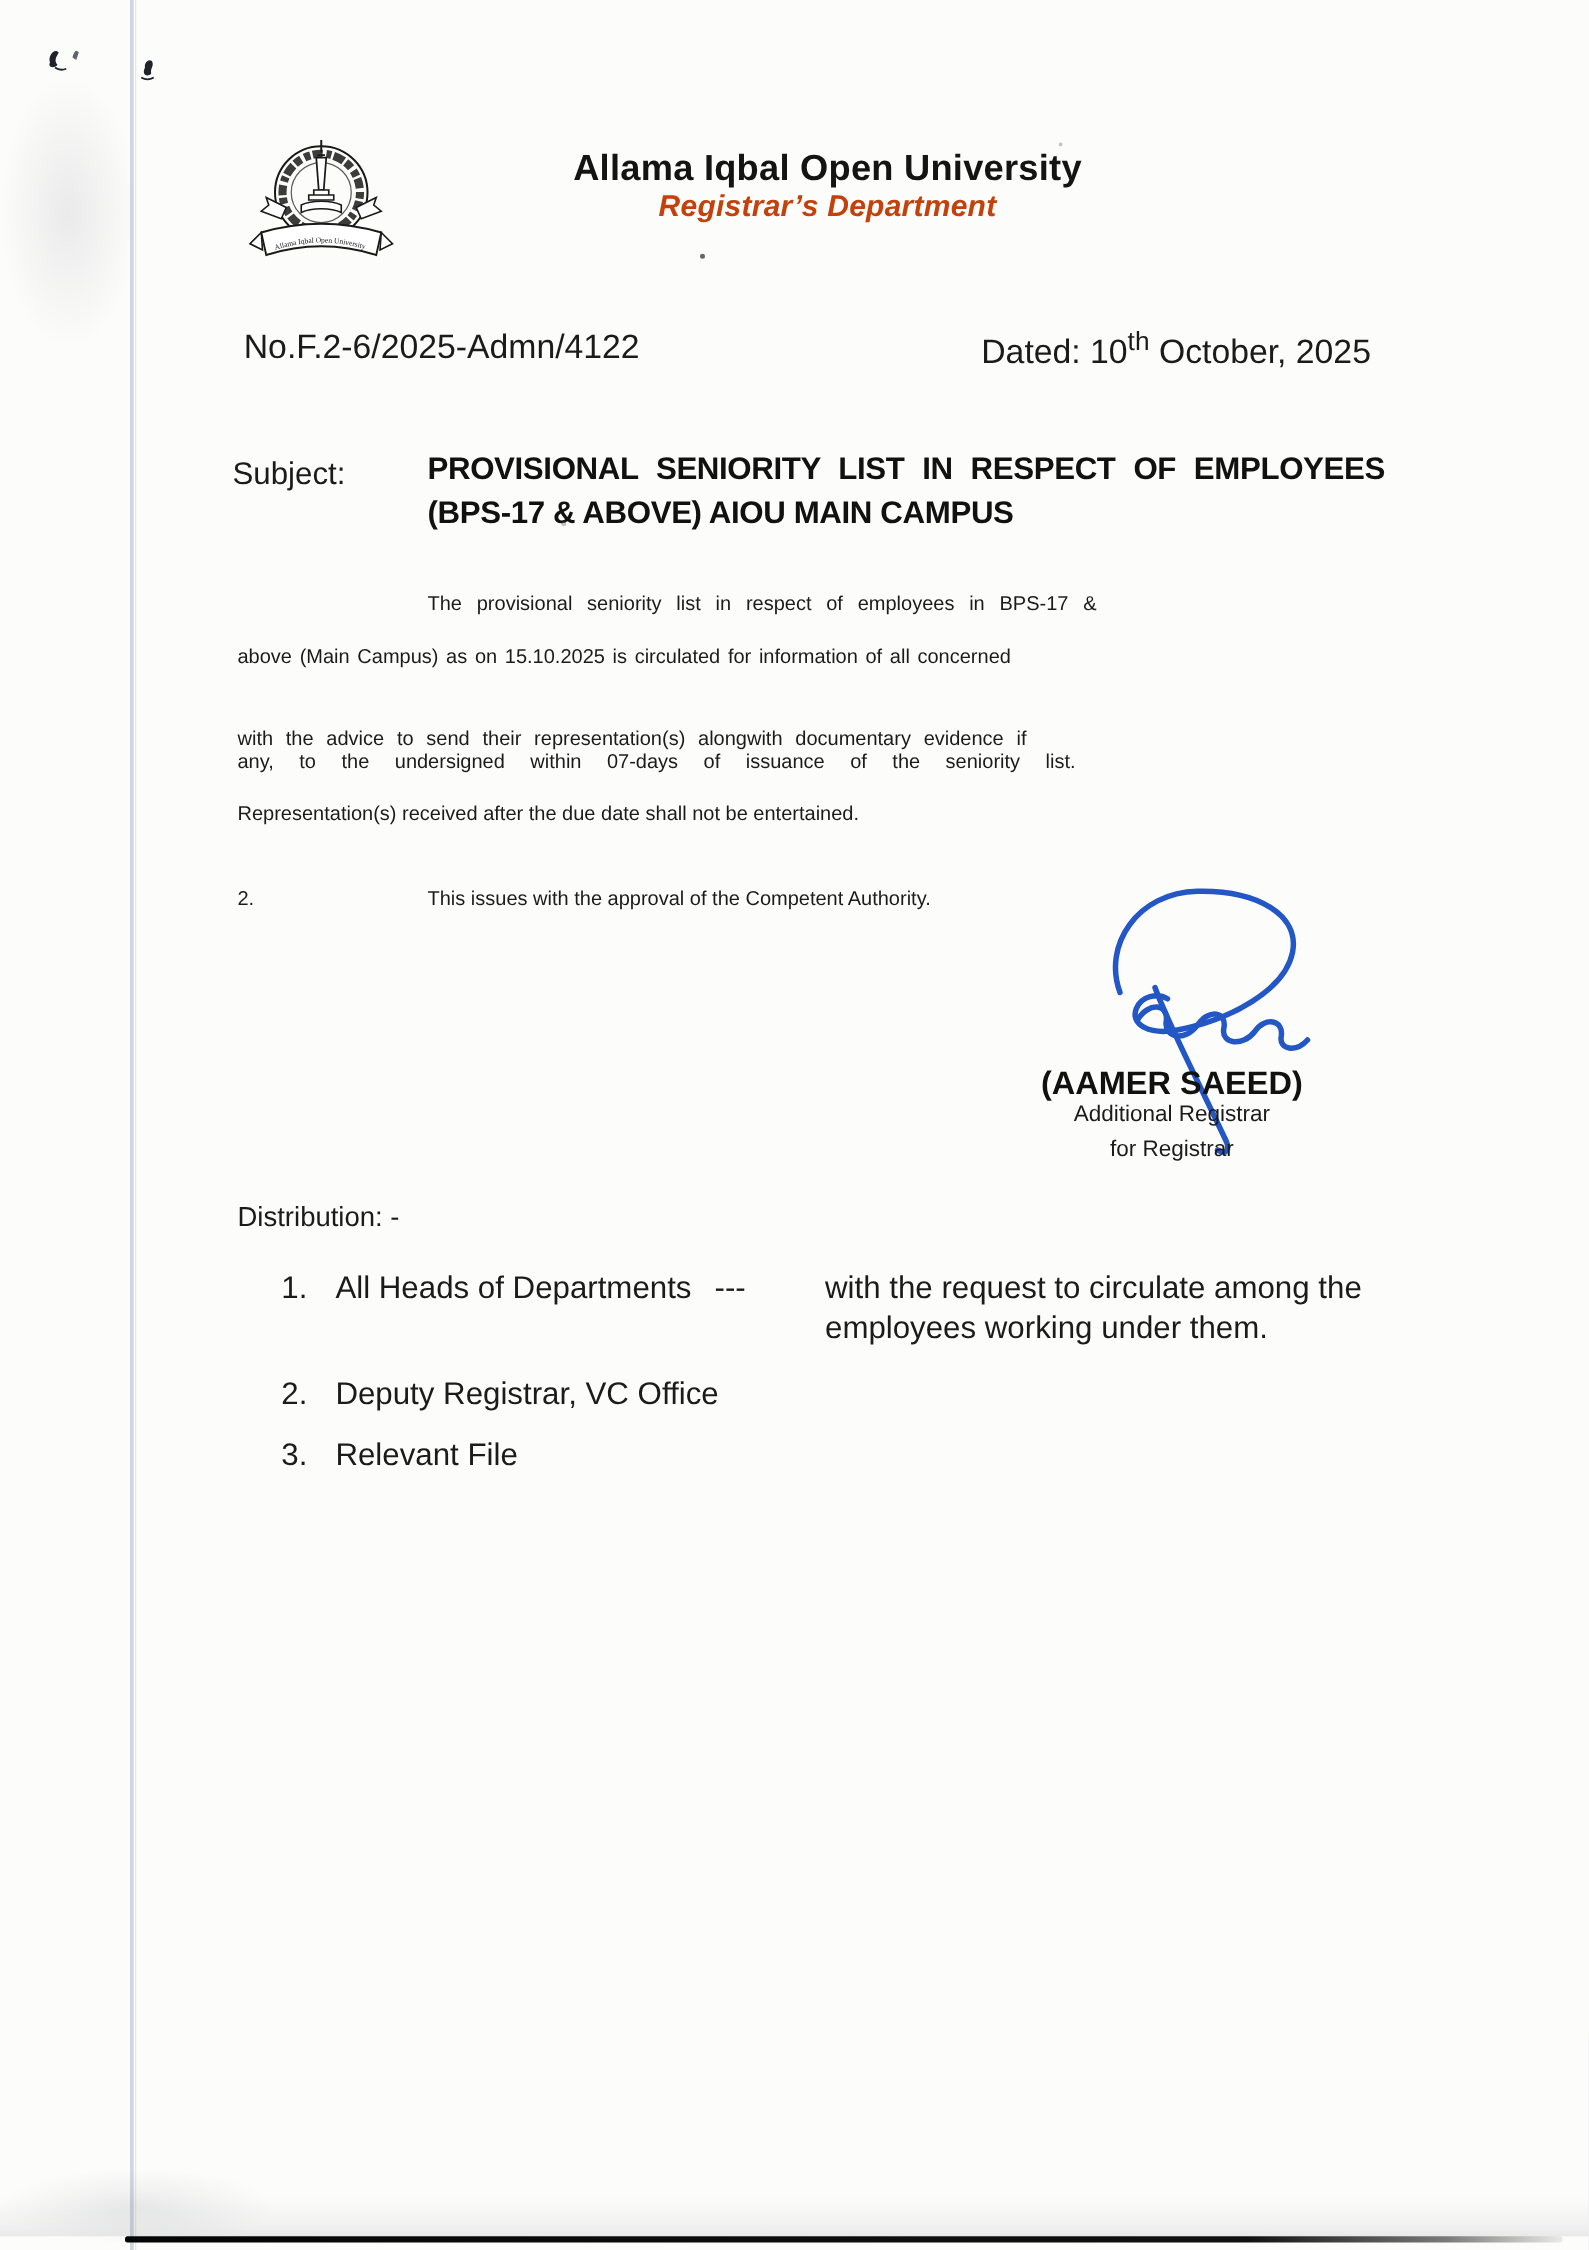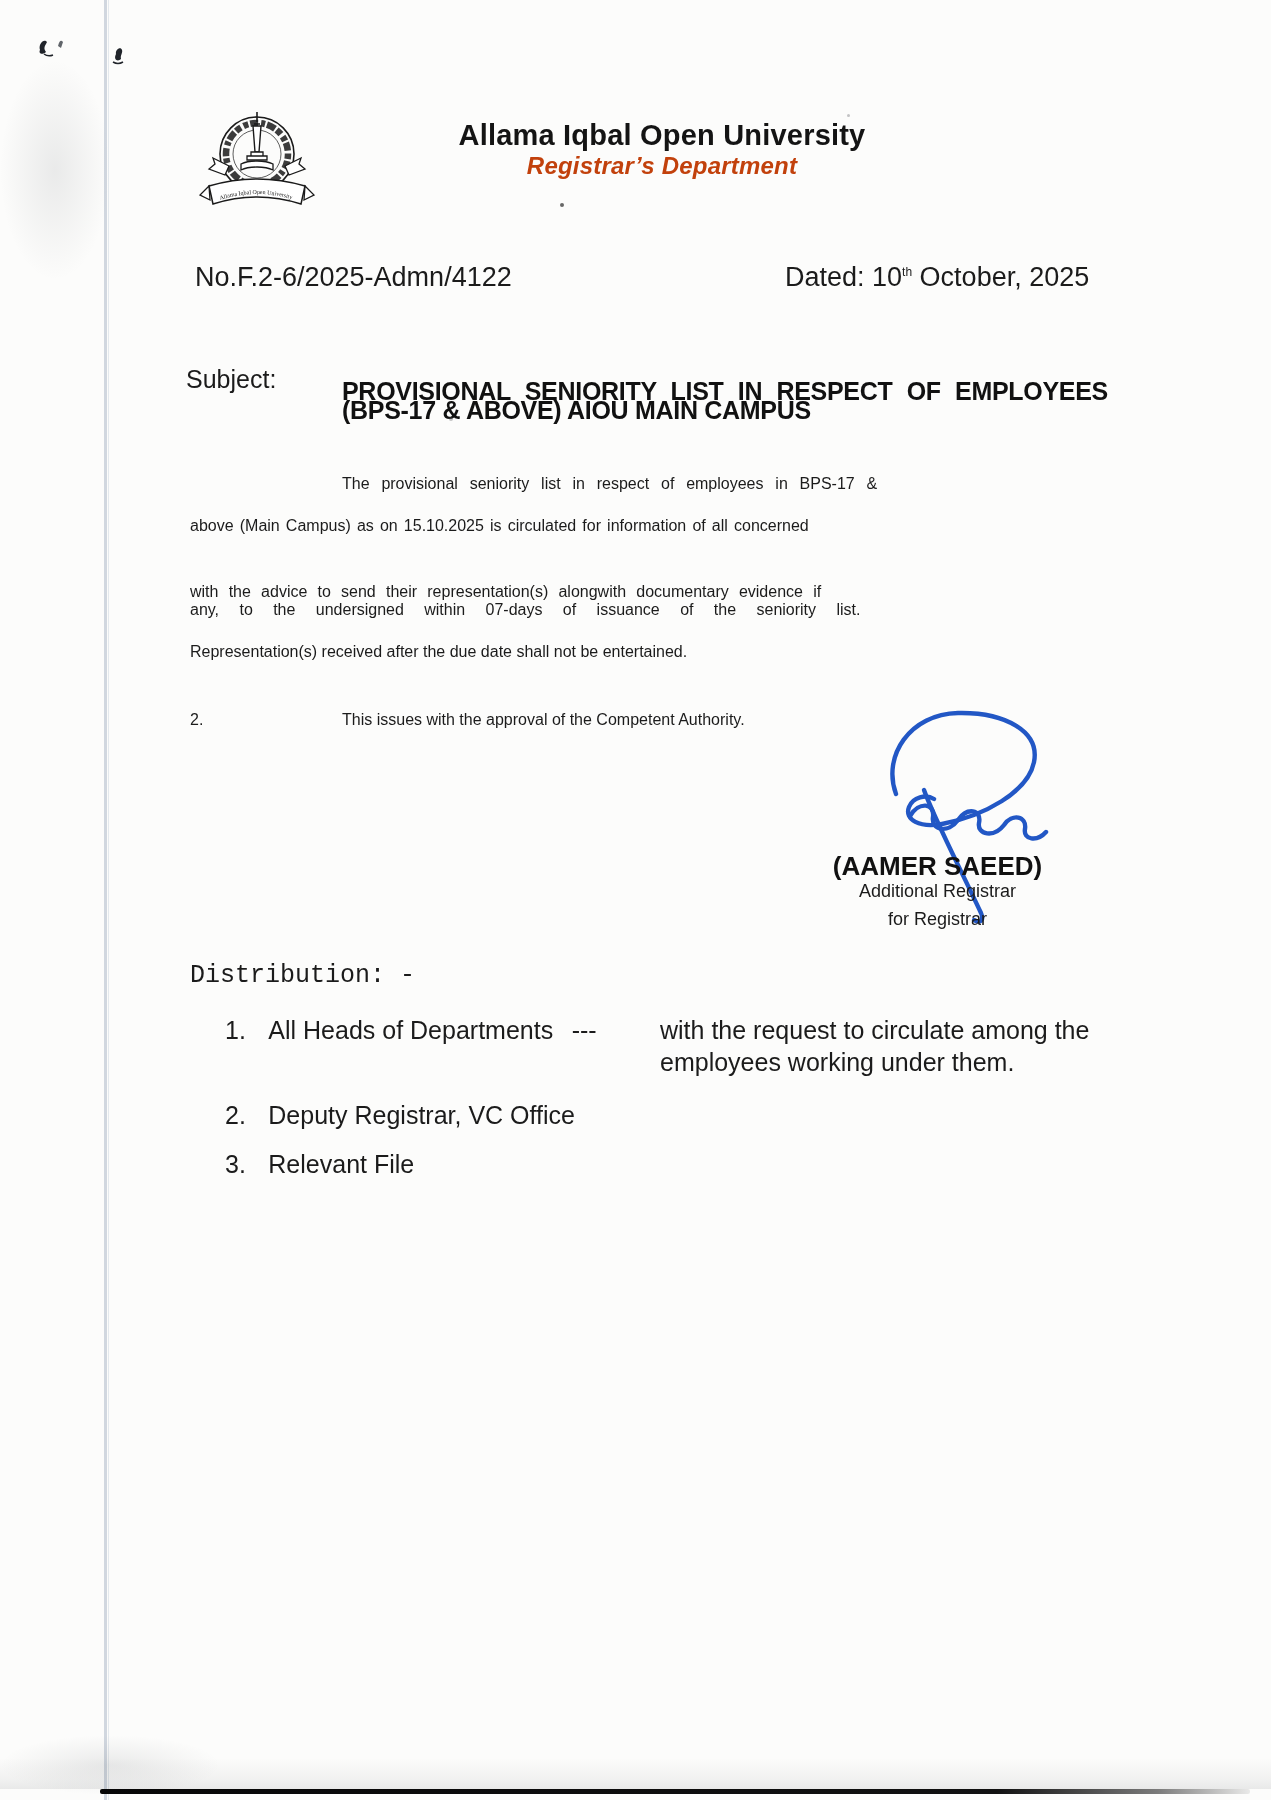--- a/index.html
+++ b/index.html
@@ -7,32 +7,32 @@
     position:relative;width:1271px;height:1800px;margin:0 auto;
     background:#fcfcfb;color:#1b1b1b;
     font-family:"Liberation Sans",sans-serif;overflow:hidden;
   }
   .abs{position:absolute;}
   
   .org-title{font-size:29px;font-weight:bold;letter-spacing:.2px;color:#141414;}
   .dept-title{font-size:24px;font-weight:bold;letter-spacing:.2px;color:#c2410c;font-style:italic;}
   
   .ref-text{font-size:27px;}
-  .ref-text sup{font-size:12px;}
+  .ref-text sup{font-size:21px;}
   
   .subj-label{font-size:25px;}
   .subj-line{font-size:25px;font-weight:bold;letter-spacing:-.3px;color:#111;}
   
   .body-line{font-size:16px;}
   .just{white-space:nowrap;}
   
   .sig-name{font-size:26px;font-weight:bold;text-align:center;color:#111;}
   .sig-role{font-size:18px;text-align:center;}
   
-  .dist-heading{font-size:25px;font-family:Liberation Mono, monospace;}
+  .dist-heading{font-size:22px;}
   .dist-num{font-size:25px;}
   .dist-text{font-size:25px;}
   
   .scan-vline{width:3px;background:#c3cbd6;opacity:.75;}
   .scan-vline2{width:1px;background:#dde3ea;opacity:.8;}
   .bottom-rule{height:5px;background:linear-gradient(to right,#050505 0%,#101010 78%,rgba(16,16,16,.55) 92%,rgba(16,16,16,.08) 100%);border-radius:2px;}
   .noise-band{background:linear-gradient(to bottom,rgba(90,95,100,0) 0%,rgba(90,95,100,.07) 70%,rgba(90,95,100,.12) 100%);}
   .smudge{border-radius:50%;background:radial-gradient(closest-side,rgba(70,75,82,.10),rgba(70,75,82,0));}
   .speck{border-radius:50%;background:rgba(40,40,40,.7);}
   .speck.light{background:rgba(90,90,95,.35);}
@@ -78,21 +78,21 @@
     </text>
   </svg>
 
   <div class="abs org-title" style="left:342px;top:119px;width:640px;text-align:center;">Allama Iqbal Open University</div>
   <div class="abs dept-title" style="left:342px;top:152px;width:640px;text-align:center;">Registrar’s Department</div>
 
   <div class="abs ref-text" style="left:195px;top:262px;">No.F.2-6/2025-Admn/4122</div>
   <div class="abs ref-text" style="left:785px;top:262px;"><span>Dated: 10</span><sup>th</sup><span> October, 2025</span></div>
 
   <div class="abs subj-label" style="left:186px;top:365px;">Subject:</div>
-  <div class="abs subj-line just" style="left: 342px; top: 377px; width: 766px; word-spacing: 7.61458px;">PROVISIONAL SENIORITY LIST IN RESPECT OF EMPLOYEES</div>
+  <div class="abs subj-line just" style="left: 342px; top: 361px; width: 766px; word-spacing: 7.61458px;">PROVISIONAL SENIORITY LIST IN RESPECT OF EMPLOYEES</div>
   <div class="abs subj-line" style="left:342px;top:396px;width:766px;">(BPS-17 &amp; ABOVE) AIOU MAIN CAMPUS</div>
 
   <div class="abs body-line just" style="left: 342px; top: 475px; width: 766px; word-spacing: 7.36719px;">The provisional seniority list in respect of employees in BPS-17 &amp;</div>
   <div class="abs body-line just" style="left: 190px; top: 517px; width: 918px; word-spacing: 1.68099px;">above (Main Campus) as on 15.10.2025 is circulated for information of all concerned</div>
   <div class="abs body-line just" style="left: 190px; top: 559px; width: 918px; word-spacing: 5.75156px; margin-top: 24px;">with the advice to send their representation(s) alongwith documentary evidence if</div>
   <div class="abs body-line just" style="left: 190px; top: 601px; width: 918px; word-spacing: 15.9418px;">any, to the undersigned within 07-days of issuance of the seniority list.</div>
   <div class="abs body-line" style="left:190px;top:643px;width:918px;">Representation(s) received after the due date shall not be entertained.</div>
 
   <div class="abs body-line" style="left:190px;top:711px;">2.</div>
   <div class="abs body-line" style="left:342px;top:711px;">This issues with the approval of the Competent Authority.</div>

